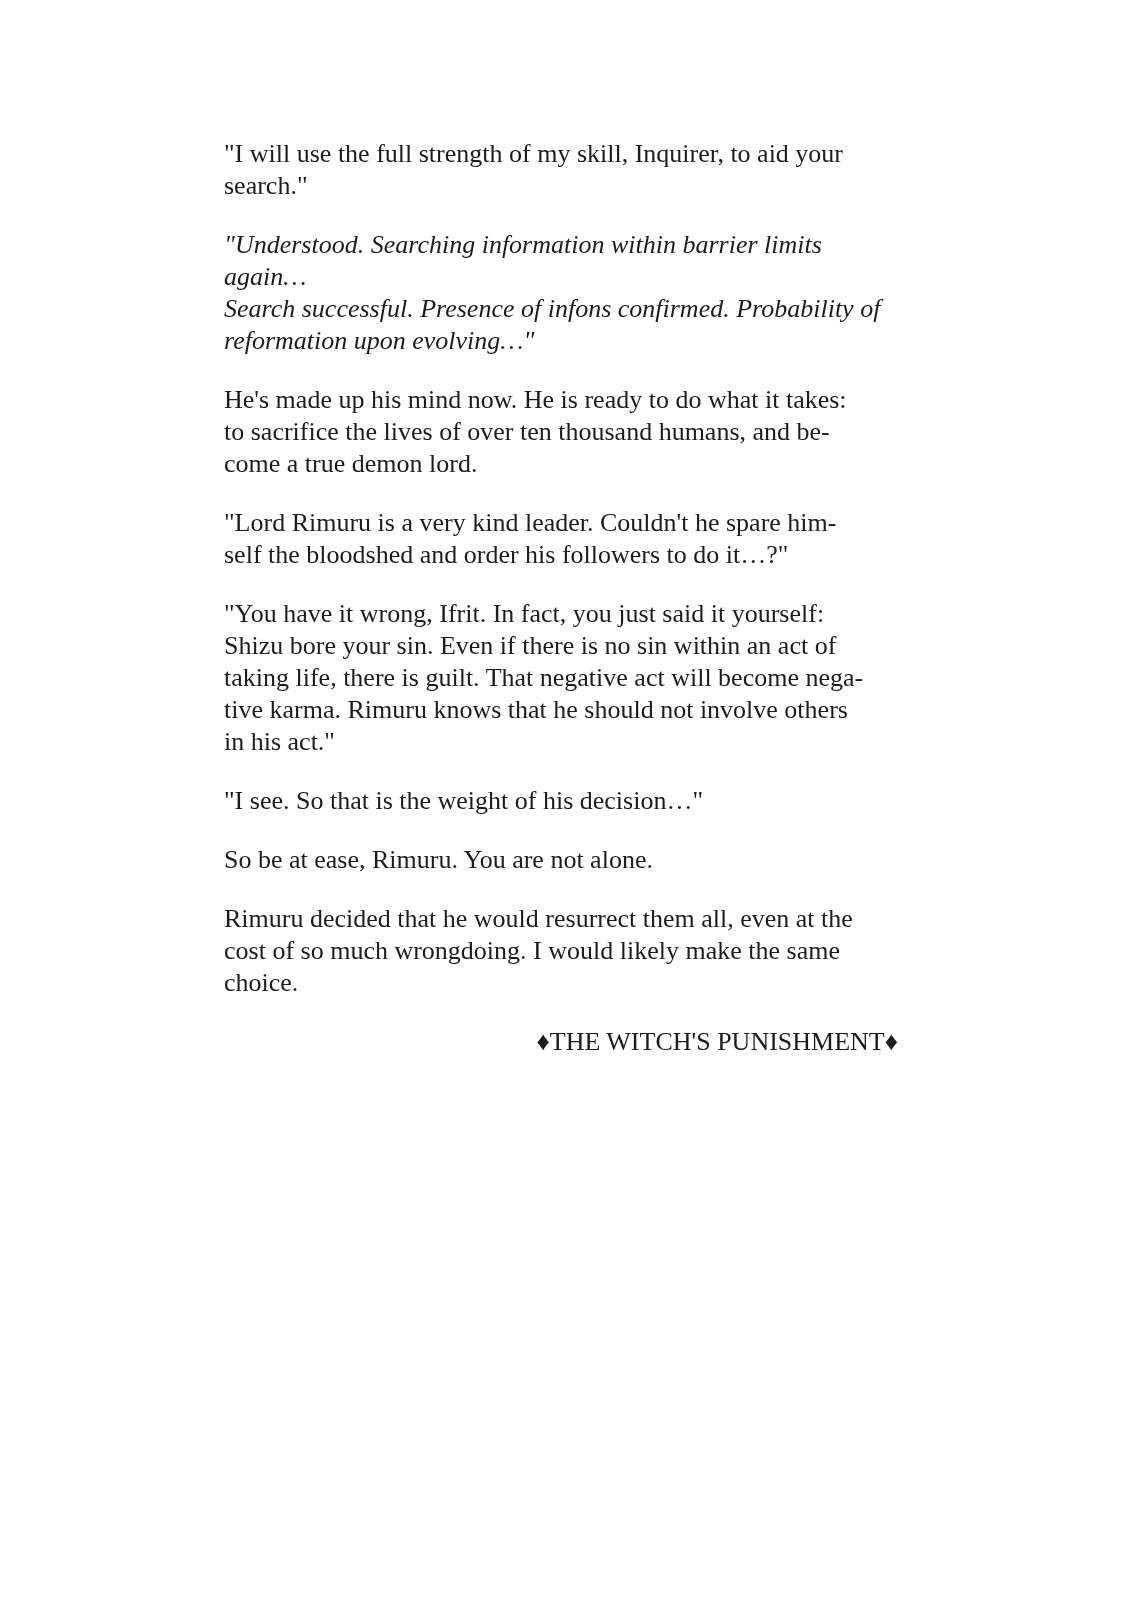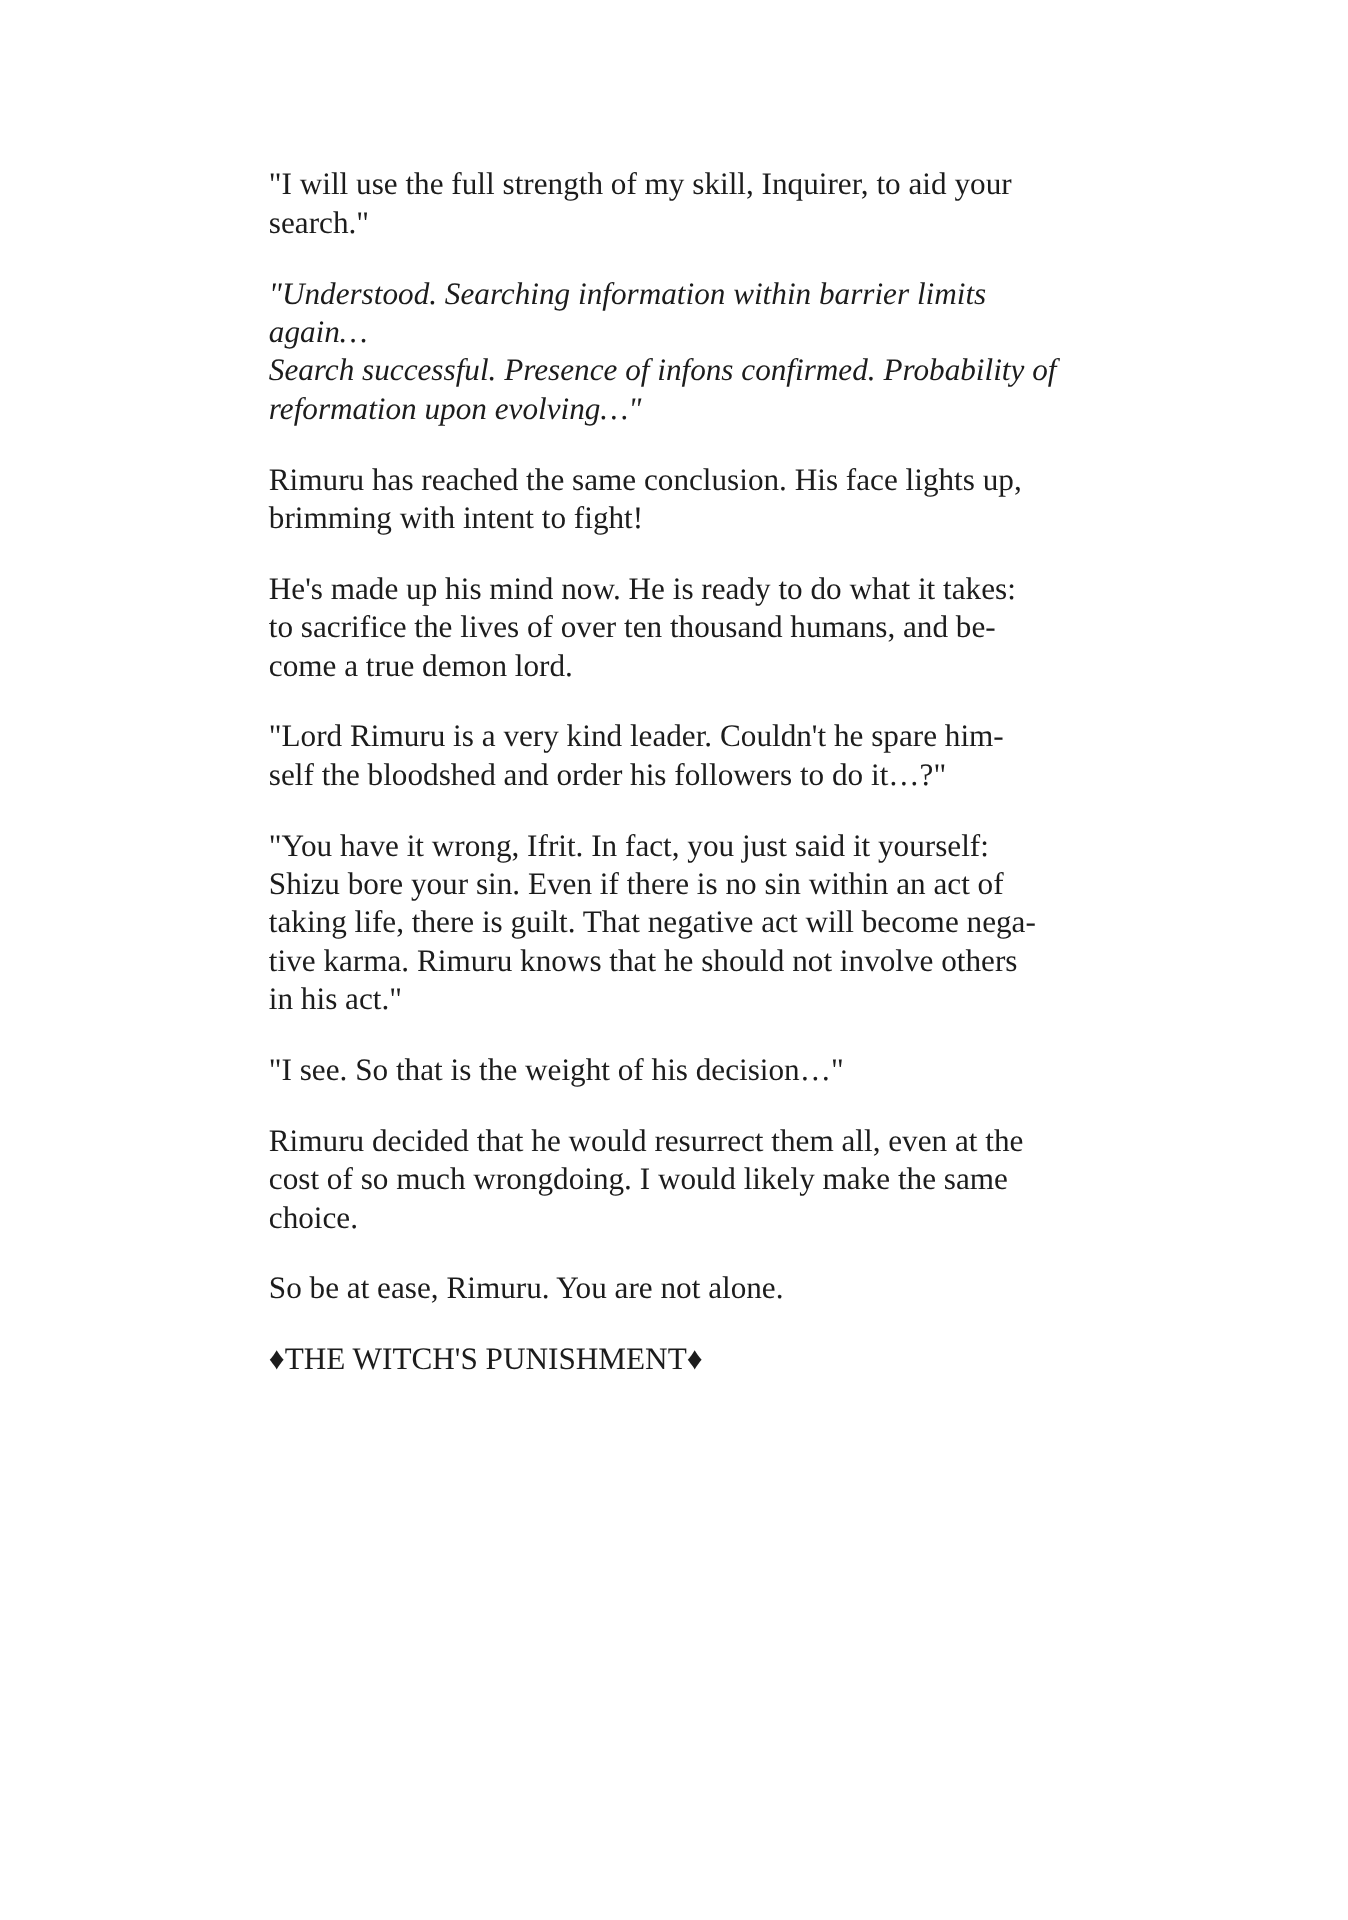--- a/index.html
+++ b/index.html
@@ -26,46 +26,44 @@
     margin: 0 0 27px 0;
     font-size: 26px;
     line-height: 32px;
     white-space: pre-line;   
     text-align: left;
   }
   .text-column p.italic {
     font-style: italic;
   }
   .text-column p.heading {
-    text-align: left;
+    text-align: right;
     margin-bottom: 37px;
   }
 </style>
 </head>
 <body>
 
 <div class="page">
   <div class="text-column">
     <p>"I will use the full strength of my skill, Inquirer, to aid your
 search."</p>
     <p class="italic">"Understood. Searching information within barrier limits again…
 Search successful. Presence of infons confirmed. Probability of
 reformation upon evolving…"</p>
-    <p>Rimuru has reached the same conclusion. His face lights up,
-brimming with intent to fight!</p>
     <p>He's made up his mind now. He is ready to do what it takes:
 to sacrifice the lives of over ten thousand humans, and be-
 come a true demon lord.</p>
     <p>"Lord Rimuru is a very kind leader. Couldn't he spare him-
 self the bloodshed and order his followers to do it…?"</p>
     <p>"You have it wrong, Ifrit. In fact, you just said it yourself:
 Shizu bore your sin. Even if there is no sin within an act of
 taking life, there is guilt. That negative act will become nega-
 tive karma. Rimuru knows that he should not involve others
 in his act."</p>
     <p>"I see. So that is the weight of his decision…"</p>
+    <p>So be at ease, Rimuru. You are not alone.</p>
     <p>Rimuru decided that he would resurrect them all, even at the
 cost of so much wrongdoing. I would likely make the same
 choice.</p>
-    <p>So be at ease, Rimuru. You are not alone.</p>
     <p class="heading">♦THE WITCH'S PUNISHMENT♦</p>
   </div>
 </div>
 
 </body></html>

